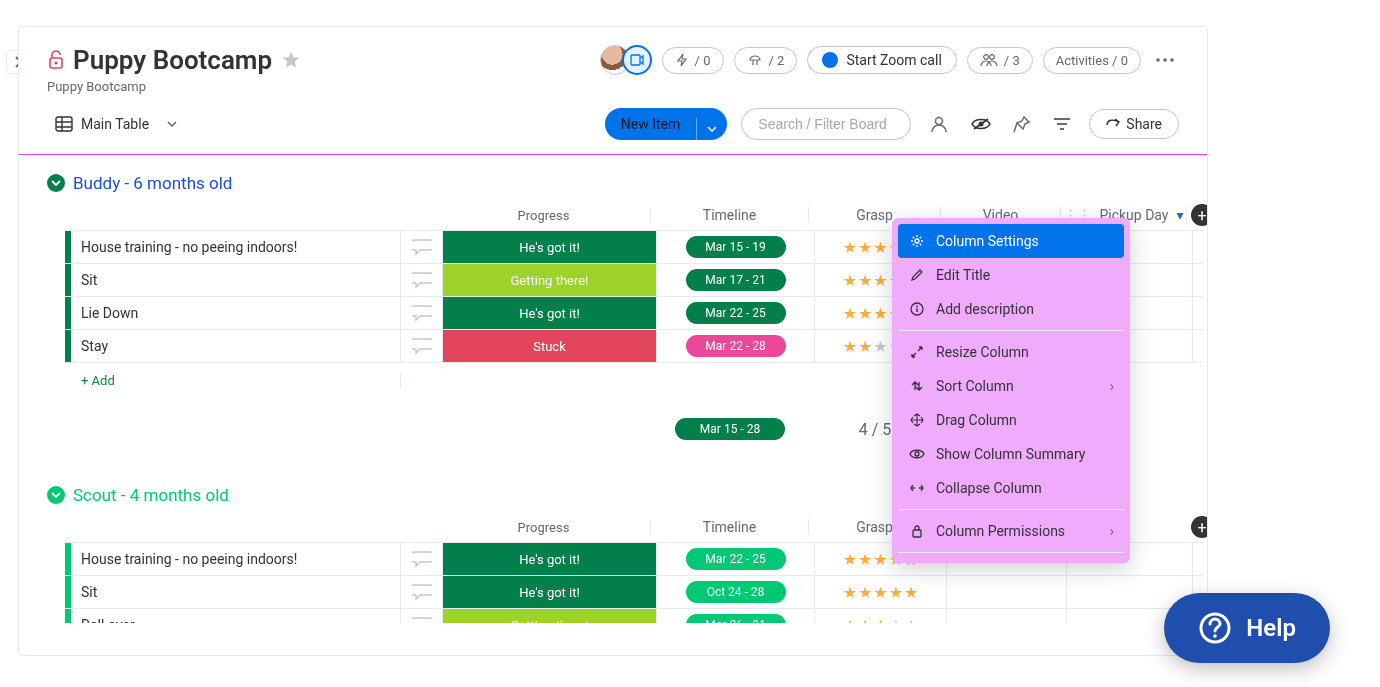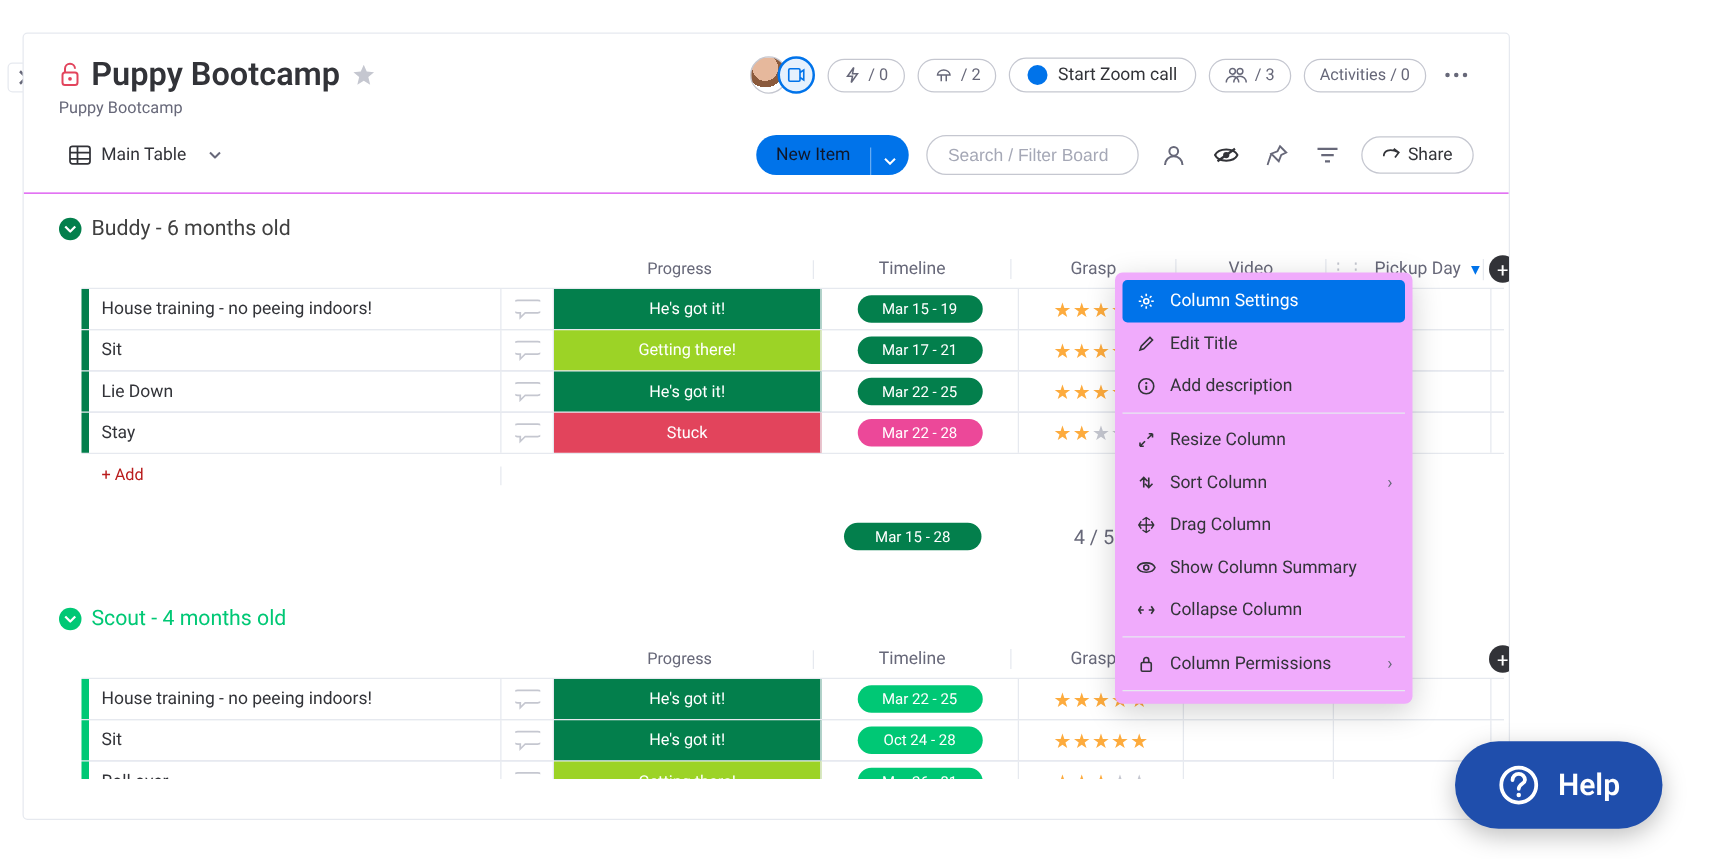--- a/index.html
+++ b/index.html
@@ -46,21 +46,21 @@
 .progress-cell { flex: 0 0 214px; width:214px; display: flex; align-items: center; justify-content: center; color: #fff; font-size: 13px; border-right: 1px solid #e6e9ef; cursor: pointer; }
 .timeline-cell { flex: 0 0 158px; width:158px; display: flex; align-items: center; justify-content: center; border-right: 1px solid #e6e9ef; }
 .timeline-pill { border-radius: 14px; color: #fff; font-size: 12px; padding: 4px 0; width: 100px; text-align: center; }
 .grasp-cell { flex: 0 0 132px; width:132px; display: flex; align-items: center; justify-content: center; border-right: 1px solid #e6e9ef; gap: 1px; }
 .star { color: #fdab3d; font-size: 16px; }
 .star.empty { color: #c5c7d0; }
 .video-cell { flex: 0 0 120px; width:120px; border-right: 1px solid #e6e9ef; }
 .pickup-cell { flex: 0 0 126px; width:126px; border-right: 1px solid #e6e9ef; }
 .add-col-cell { flex: 0 0 30px; width:30px; display:flex; align-items:center; justify-content:center; }
 .add-row { display:flex; align-items:center; height:34px; margin-left:18px; }
-.add-row .name-cell { color:#b91c1c; font-size:13px; }
+.add-row .name-cell { color:#15803d; font-size:13px; }
 .summary-row { display:flex; align-items:center; height:40px; margin-left:18px; margin-top:12px; }
 .summary-row .name-cell { border:none; }
 .summary-row .timeline-pill { width:110px; }
 .summary-count { color:#676879; font-size:16px; }
 
 .col-head-pickup { display:flex; align-items:center; justify-content:center; gap:8px; }
 .col-head-pickup .grip { color:#c5c7d0; cursor:grab; }
 .col-head-pickup .chev { color:#0073ea; }
 
 .dropdown { position: absolute; left: 892px; top: 218px; width: 238px; background: #f0abfc; border-radius: 6px; box-shadow: 0 6px 24px rgba(0,0,0,0.18); padding: 6px; z-index: 50; }
@@ -212,21 +212,21 @@
     </div>
 
     <div class="board" id="board">
         <div class="group">
           <div class="group-head">
             <span class="collapse-circle" style="background:#037f4c">
               <svg width="10" height="6" viewBox="0 0 10 6">
                 <path d="M1 1 L5 5 L9 1" stroke="#fff" stroke-width="1.8" fill="none"></path>
               </svg>
             </span>
-            <span class="group-title" style="color:#404040">Buddy - 6 months old</span>
+            <span class="group-title" style="color:#1d4ed8">Buddy - 6 months old</span>
           </div>
           <div class="col-headers">
             <div class="name-cell" style="border:none;"></div>
             <div class="chat-cell" style="border:none;"></div>
             <div class="col-head progress-cell" style="color:#676879;background:none;">Progress</div>
             <div class="col-head timeline-cell">Timeline</div>
             <div class="col-head grasp-cell">Grasp</div>
             <div class="col-head video-cell">Video</div>
             <div class="col-head pickup-cell col-head-pickup">
               <span class="grip">⋮⋮</span>

